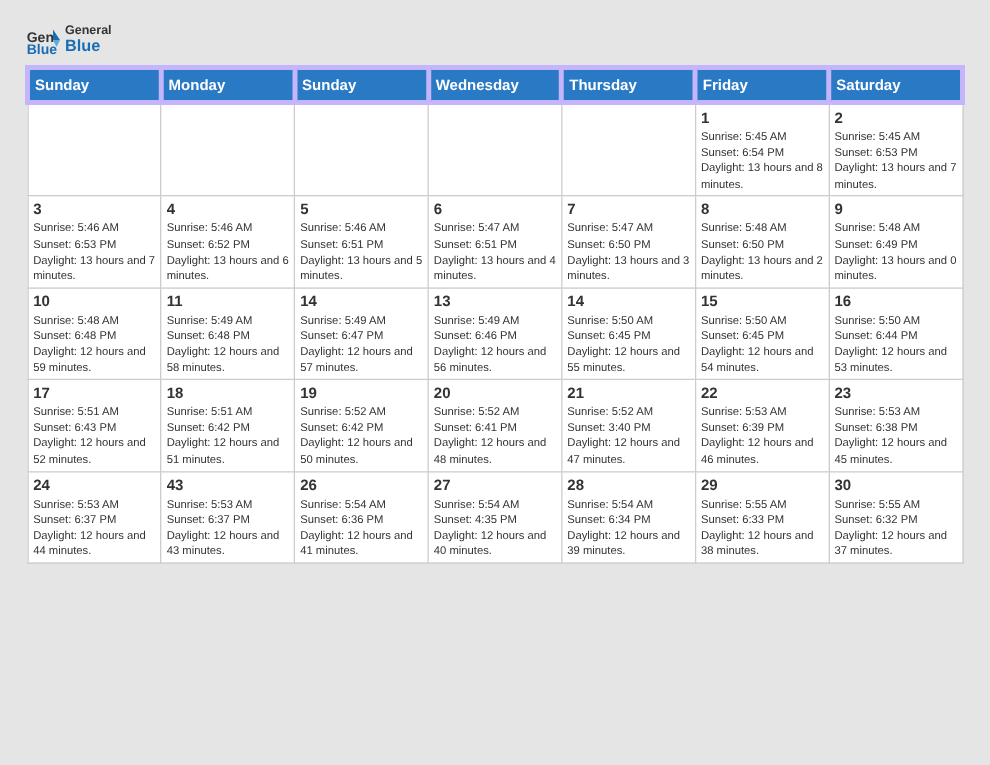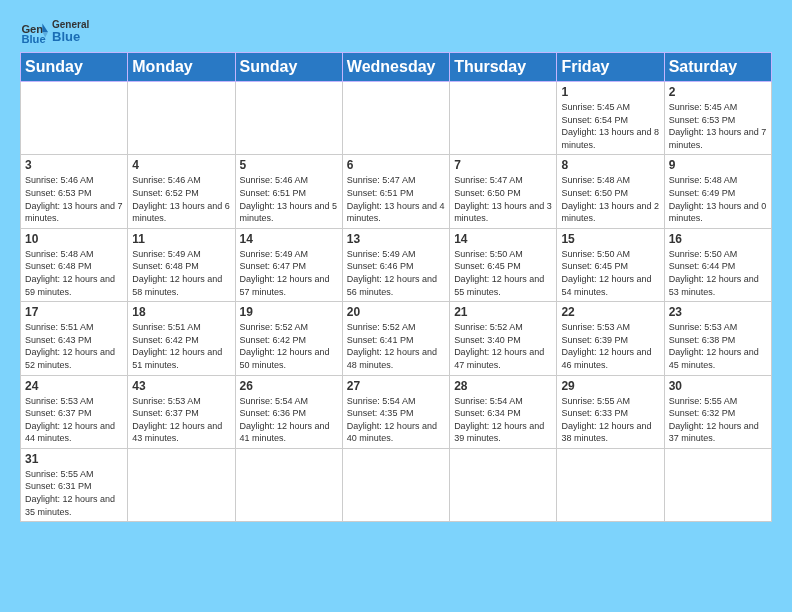--- a/index.html
+++ b/index.html
@@ -6,21 +6,21 @@
     body {
       font-family: Arial, sans-serif;
       background: #fff;
       width: 792px;
       height: 612px;
       overflow: hidden;
     }
     .page {
       width: 792px;
       min-height: 612px;
-      background: #7dd3fc;
+      background: #e5e5e5;
       padding: 18px 20px 10px 20px;
     }
     .header-section {
       display: flex;
       justify-content: space-between;
       align-items: flex-start;
       margin-bottom: 6px;
     }
     .logo {
       display: flex;
@@ -46,25 +46,25 @@
       font-weight: normal;
     }
     .calendar-table {
       width: 100%;
       border-collapse: collapse;
       table-layout: fixed;
     }
     .calendar-table thead tr th {
       background: #2979c5;
       color: #fff;
-      font-size: 16px;
+      font-size: 12px;
       font-weight: bold;
       padding: 5px 4px;
       text-align: left;
-      border: 1px solid #c4b5fd;
+      border: 4px solid #c4b5fd;
     }
     .calendar-table tbody tr td {
       border: 1px solid #ccc;
       vertical-align: top;
       padding: 3px 4px;
       font-size: 9.5px;
       color: #333;
       height: 72px;
       background: #fff;
     }
@@ -313,29 +313,15 @@
 Sunset: 6:33 PM
 Daylight: 12 hours and 38 minutes.</div>
           </td>
           <td>
             <span class="day-number">30</span>
             <div class="day-info">Sunrise: 5:55 AM
 Sunset: 6:32 PM
 Daylight: 12 hours and 37 minutes.</div>
           </td>
         </tr>
-        <tr class="last-row">
-          <td>
-            <span class="day-number">31</span>
-            <div class="day-info">Sunrise: 5:55 AM
-Sunset: 6:31 PM
-Daylight: 12 hours and 35 minutes.</div>
-          </td>
-          <td class="empty"></td>
-          <td class="empty"></td>
-          <td class="empty"></td>
-          <td class="empty"></td>
-          <td class="empty"></td>
-          <td class="empty"></td>
-        </tr>
       </tbody>
   </table>
 </div>
 
 </body></html>

